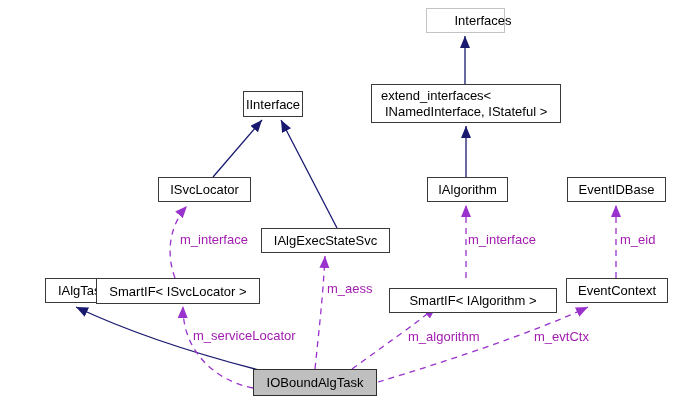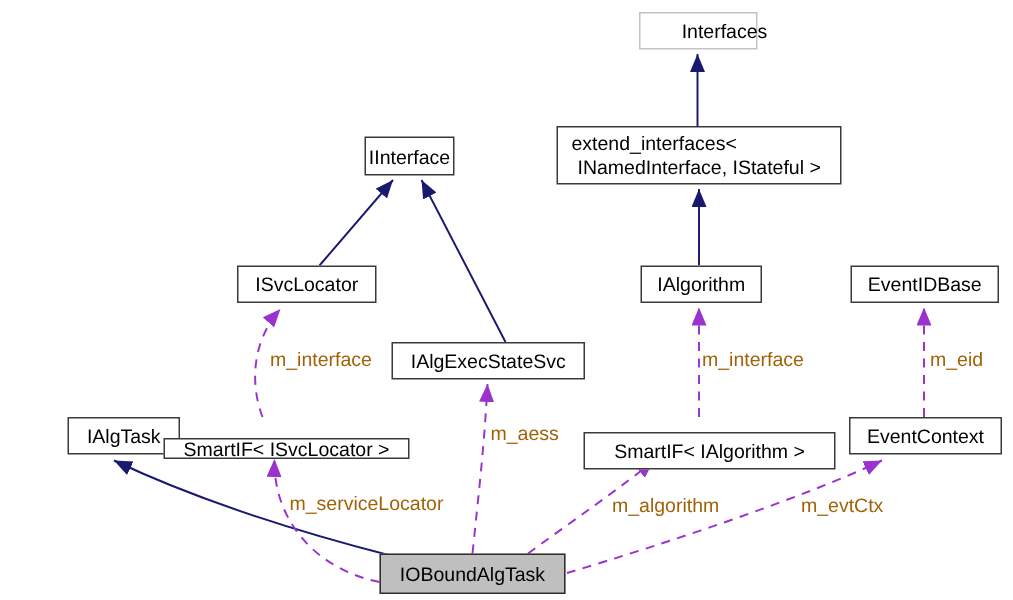--- a/index.html
+++ b/index.html
@@ -7,21 +7,21 @@
           font-family:"Liberation Sans",sans-serif;overflow:hidden;}
   svg.edges{position:absolute;left:0;top:0;width:675px;height:400px;}
   .node{position:absolute;display:flex;align-items:center;justify-content:center;
         background:#ffffff;border:1.4px solid #3a3a3a;font-size:13px;color:#000;
         box-sizing:border-box;white-space:nowrap;cursor:pointer;}
   .node.light{border:1.2px solid #c3c3c3;padding-left:35px;}
   .node.highlight{background:#bfbfbf;border:1.6px solid #2e2e2e;cursor:default;}
   .node.multiline{flex-direction:column;align-items:flex-start;justify-content:center;
                   padding-left:9px;line-height:16px;}
   .line2{padding-left:4px;}
-  .edge-label{position:absolute;font-size:13px;color:#a16207;white-space:nowrap;}
+  .edge-label{position:absolute;font-size:13px;color:#a21caf;white-space:nowrap;}
 </style>
 </head>
 <body>
 
 <div class="canvas">
 
   <svg class="edges" viewBox="0 0 675 400" xmlns="http://www.w3.org/2000/svg">
     <defs>
       <marker id="arr-navy" markerWidth="13" markerHeight="11" refX="12" refY="5" orient="auto" markerUnits="userSpaceOnUse">
         <path d="M0,0 L12,5 L0,10 z" fill="#191970"></path>
@@ -72,21 +72,21 @@
   </div>
 
   <div class="node" style="left:261px;top:228px;width:129px;height:25px;">
     <span>IAlgExecStateSvc</span>
   </div>
 
   <div class="node" style="left:5px;top:278px;width:75px;height:25px;margin-left:40px;">
     <span>IAlgTask</span>
   </div>
 
-  <div class="node" style="left:109px;top:278px;width:164px;height:14px;margin-top:14px;">
+  <div class="node" style="left:96px;top:278px;width:164px;height:26px;">
     <span>SmartIF&lt; ISvcLocator &gt;</span>
   </div>
 
   <div class="node" style="left:389px;top:288px;width:168px;height:25px;">
     <span>SmartIF&lt; IAlgorithm &gt;</span>
   </div>
 
   <div class="node" style="left:566px;top:278px;width:102px;height:25px;">
     <span>EventContext</span>
   </div>

